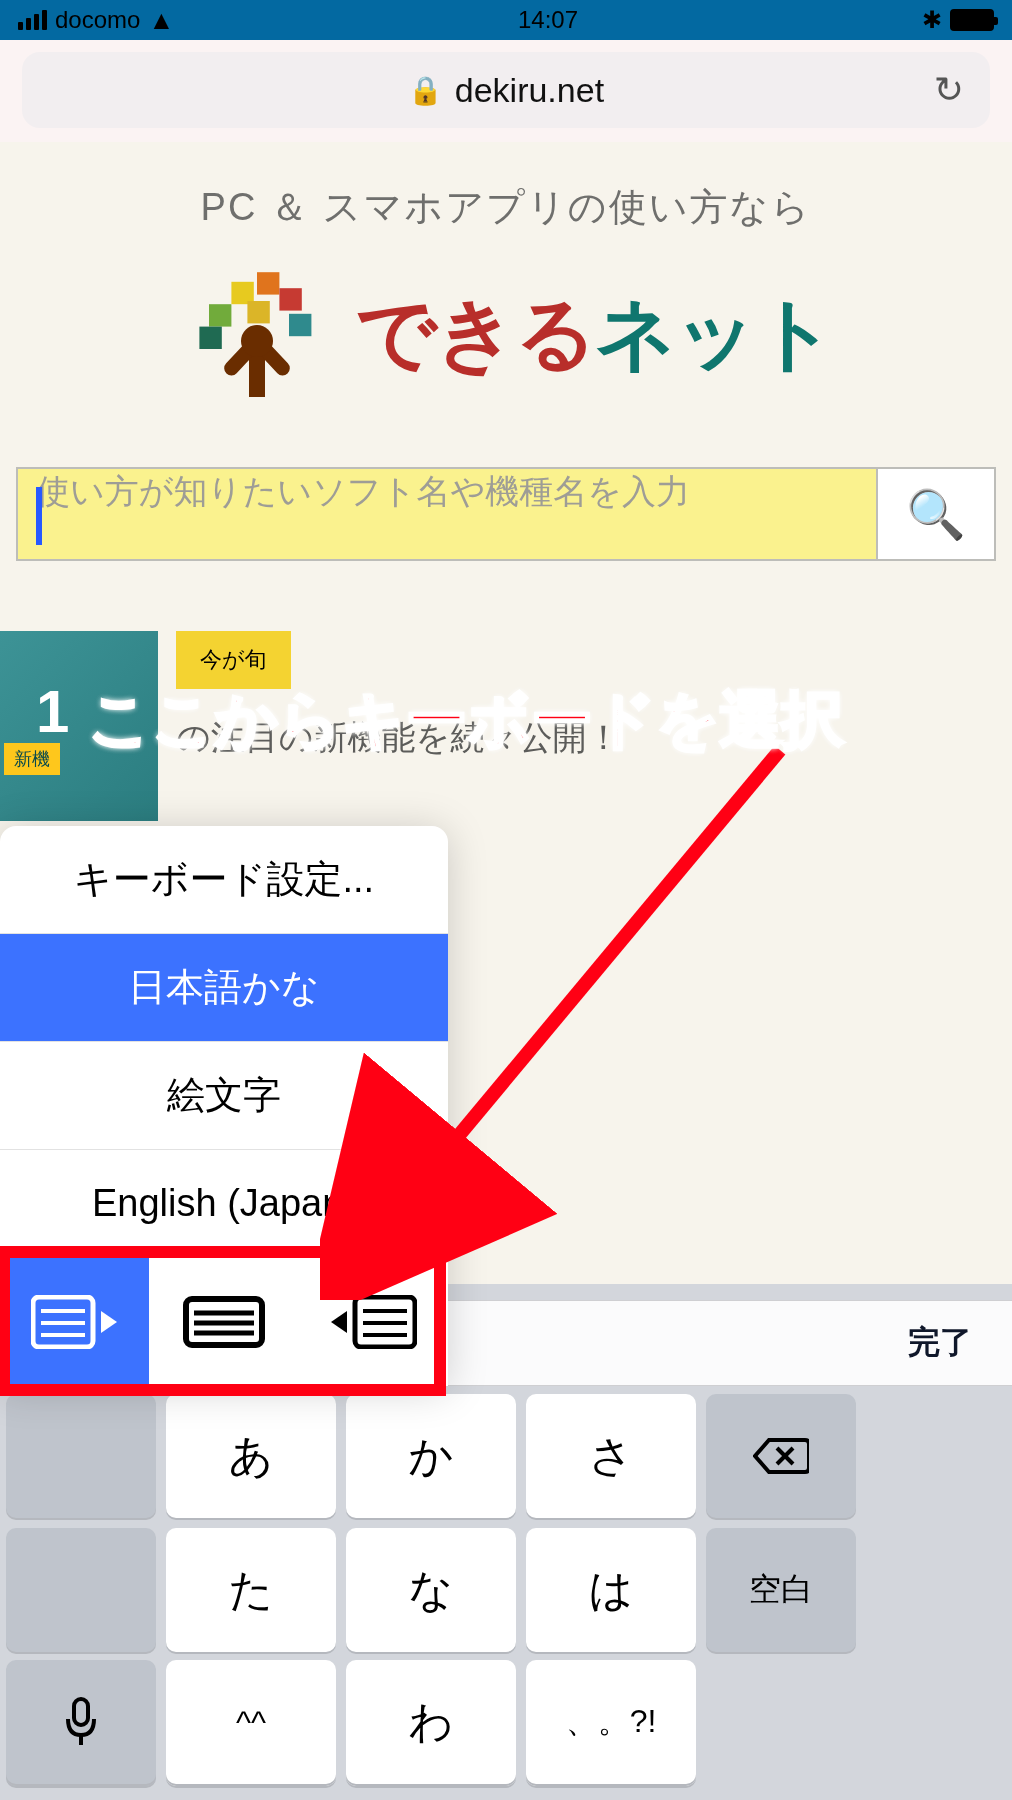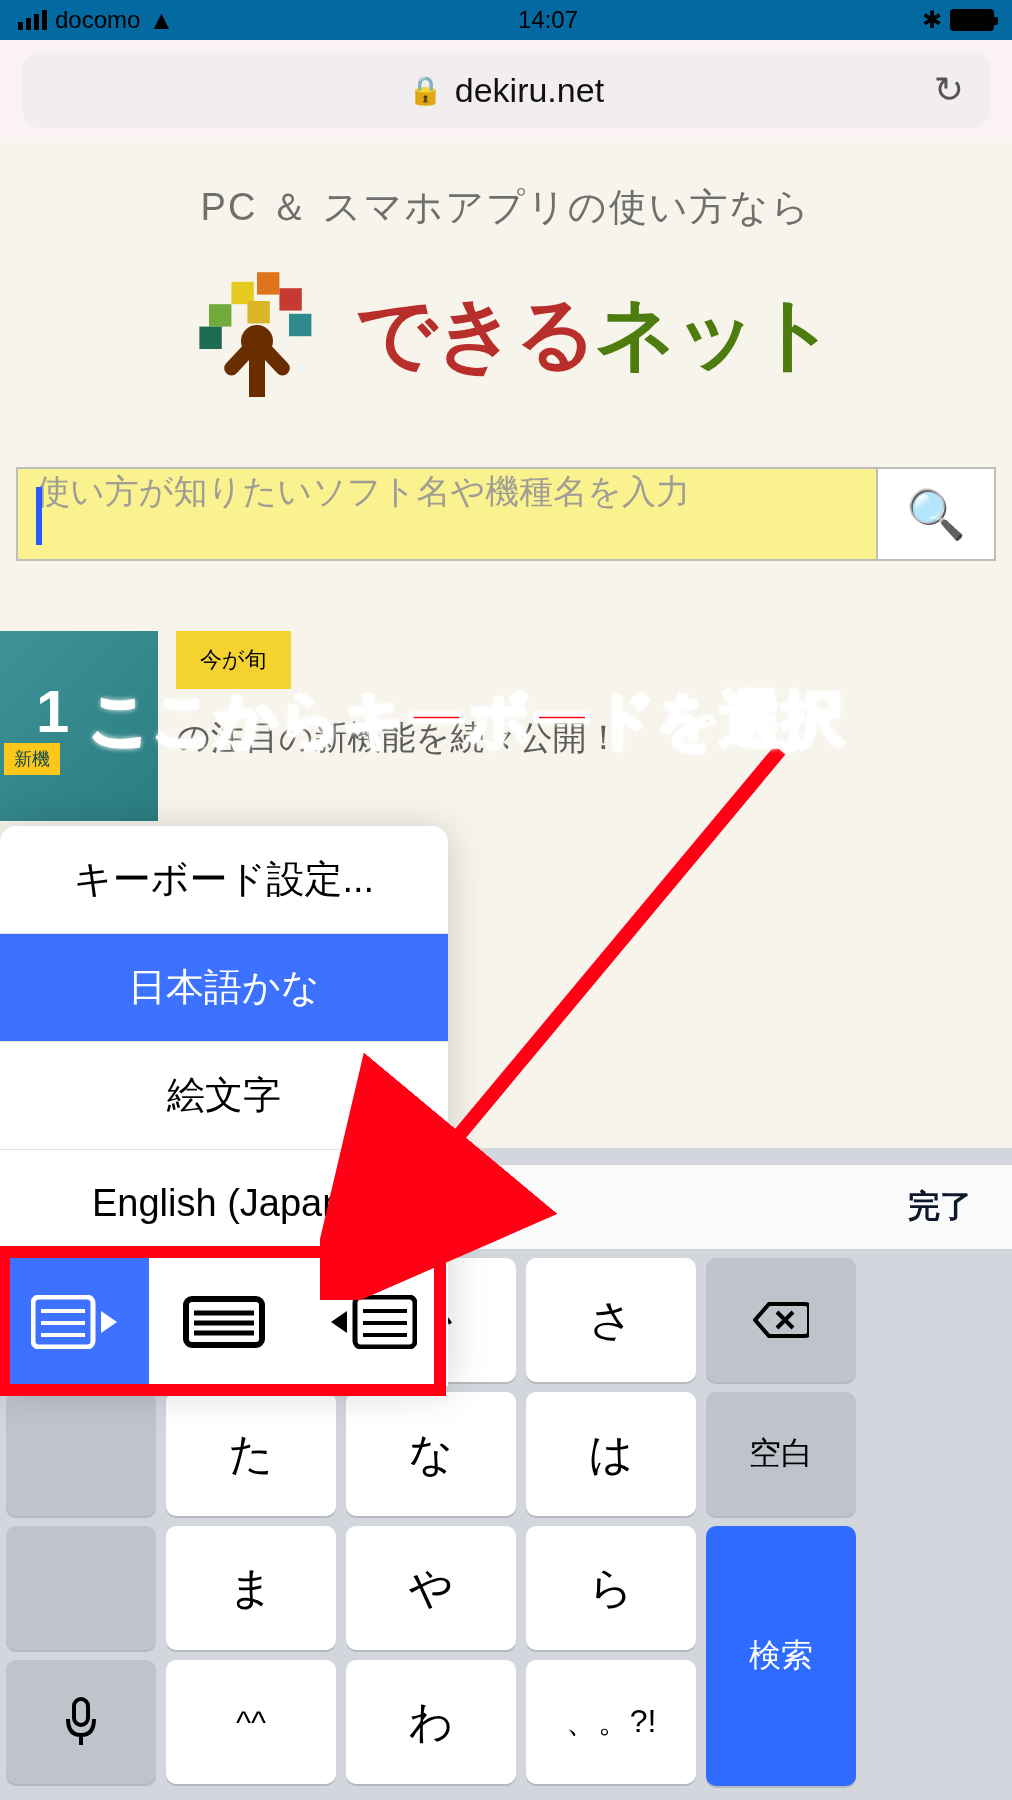--- a/index.html
+++ b/index.html
@@ -21,21 +21,21 @@
   .url-lock { margin-right:12px; font-size:28px; }
   .url-reload { position:absolute; right:26px; font-size:36px; color:#555; }
 
   
   .page { background:#f7f4ec; padding:40px 0 0 0; }
   .tagline { font-size:38px; color:#6f6f6d; text-align:center; letter-spacing:2px; margin-bottom:20px; }
   .logo-row { display:flex; align-items:center; justify-content:center; gap:18px; margin-bottom:50px; }
   .tree-logo svg { width:160px; height:160px; }
   .brand-text { font-size:80px; font-weight:900; letter-spacing:-2px; }
   .brand-red  { color:#b82e2a; }
-  .brand-gray { color:#4d7c0f; }
+  .brand-gray { color:#0f766e; }
 
   
   .search-wrap { padding:0 16px; display:flex; gap:0; margin-bottom:70px; }
   .search-input { flex:1; background:#faf28e; border:2px solid #bdbdb9; border-right:none; height:94px; font-size:34px; color:#9e9d96; padding:0 18px; position:relative; }
   .search-input .cursor { position:absolute; left:18px; top:18px; width:6px; height:58px; background:#2759ff; }
   .search-btn { width:120px; height:94px; background:#fff; border:2px solid #bdbdb9; display:flex; align-items:center; justify-content:center; font-size:48px; color:#777; }
 
   
   .article-row { display:flex; align-items:flex-start; gap:18px; padding:0 0 0 0; position:relative; }
   .article-thumb { width:158px; height:190px; background:linear-gradient(135deg,#3d9396,#2b7d80); position:relative; }
@@ -226,21 +226,20 @@
       <div class="key c2">た</div>
       <div class="key c3">な</div>
       <div class="key c4">は</div>
       <div class="key gray c6 small-text">空白</div>
     </div>
     <div class="k-row">
       <div class="key gray c1"></div>
       <div class="key c2">ま</div>
       <div class="key c3">や</div>
       <div class="key c4">ら</div>
-      <div class="key blue c6 small-text" style="height:260px;">検索</div>
     </div>
     <div class="k-row" style="margin-top:-136px; width:846px;">
       <div class="key gray c1">
         <svg width="34" height="50" viewBox="0 0 34 50">
             <rect x="10" y="2" width="14" height="26" rx="7" fill="none" stroke="#000" stroke-width="4"></rect>
             <path d="M4 22 Q4 38 17 38 Q30 38 30 22" fill="none" stroke="#000" stroke-width="4"></path>
             <line x1="17" y1="38" x2="17" y2="48" stroke="#000" stroke-width="4"></line>
           </svg>
       </div>
       <div class="key c2 small-text">^^</div>

